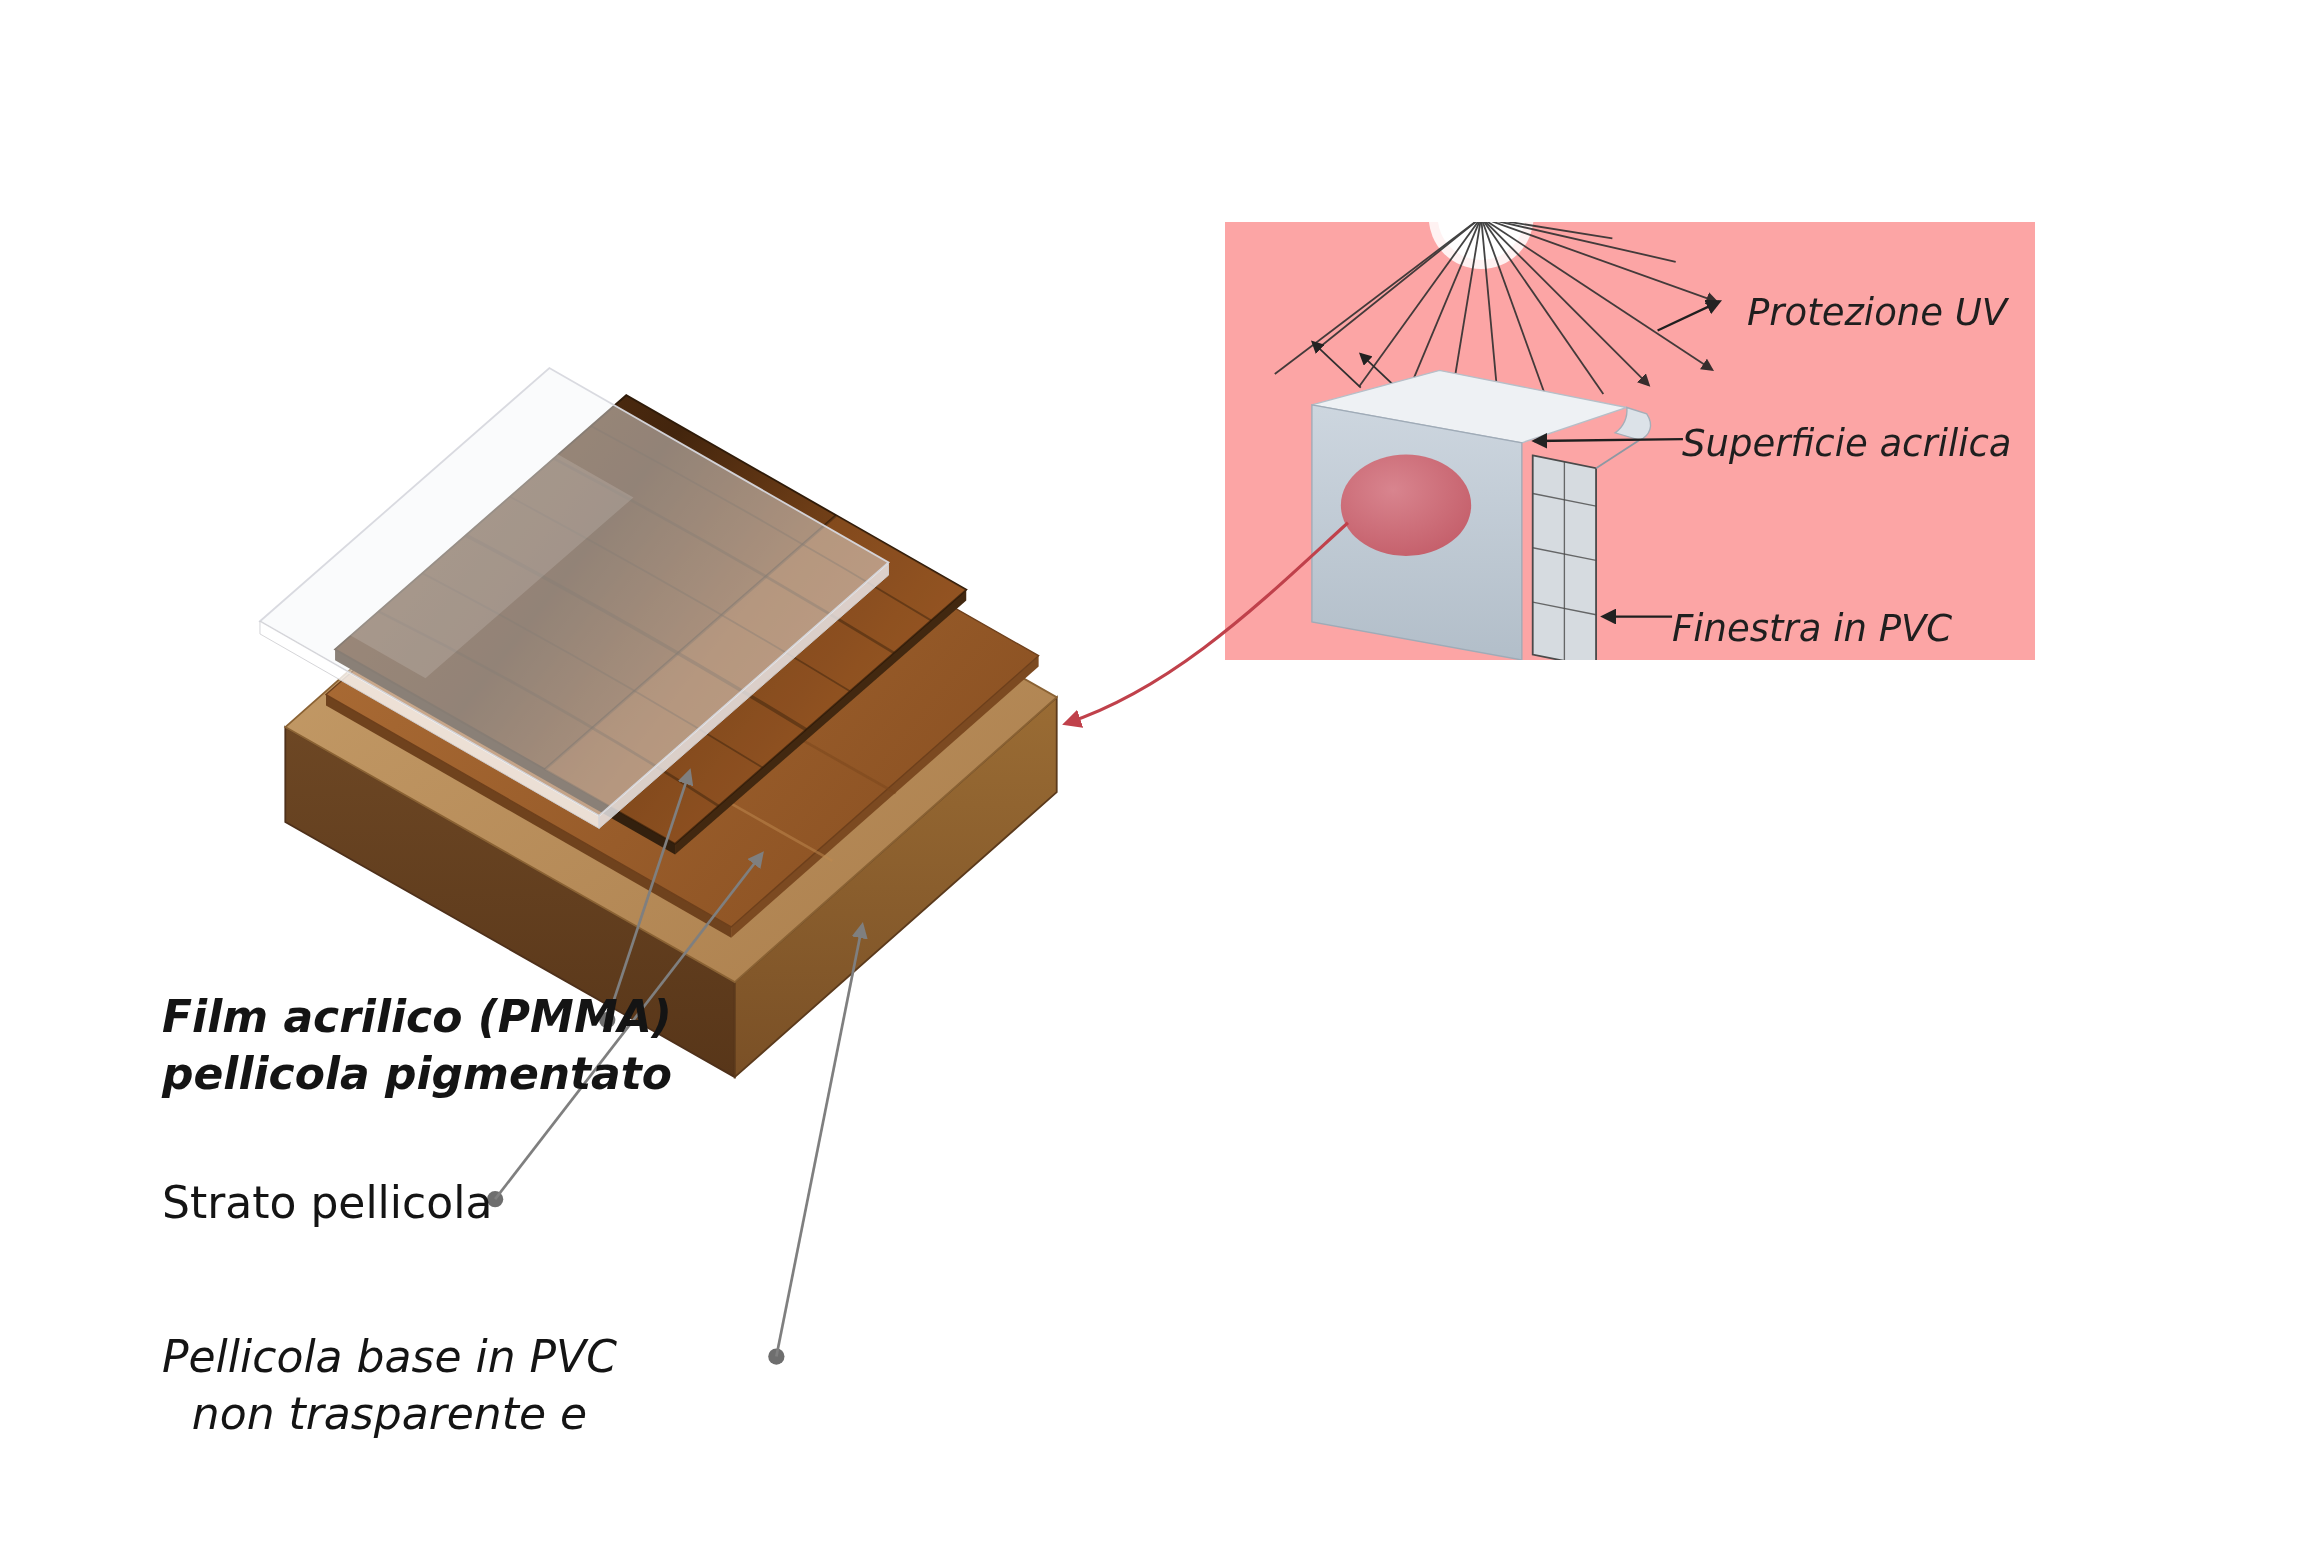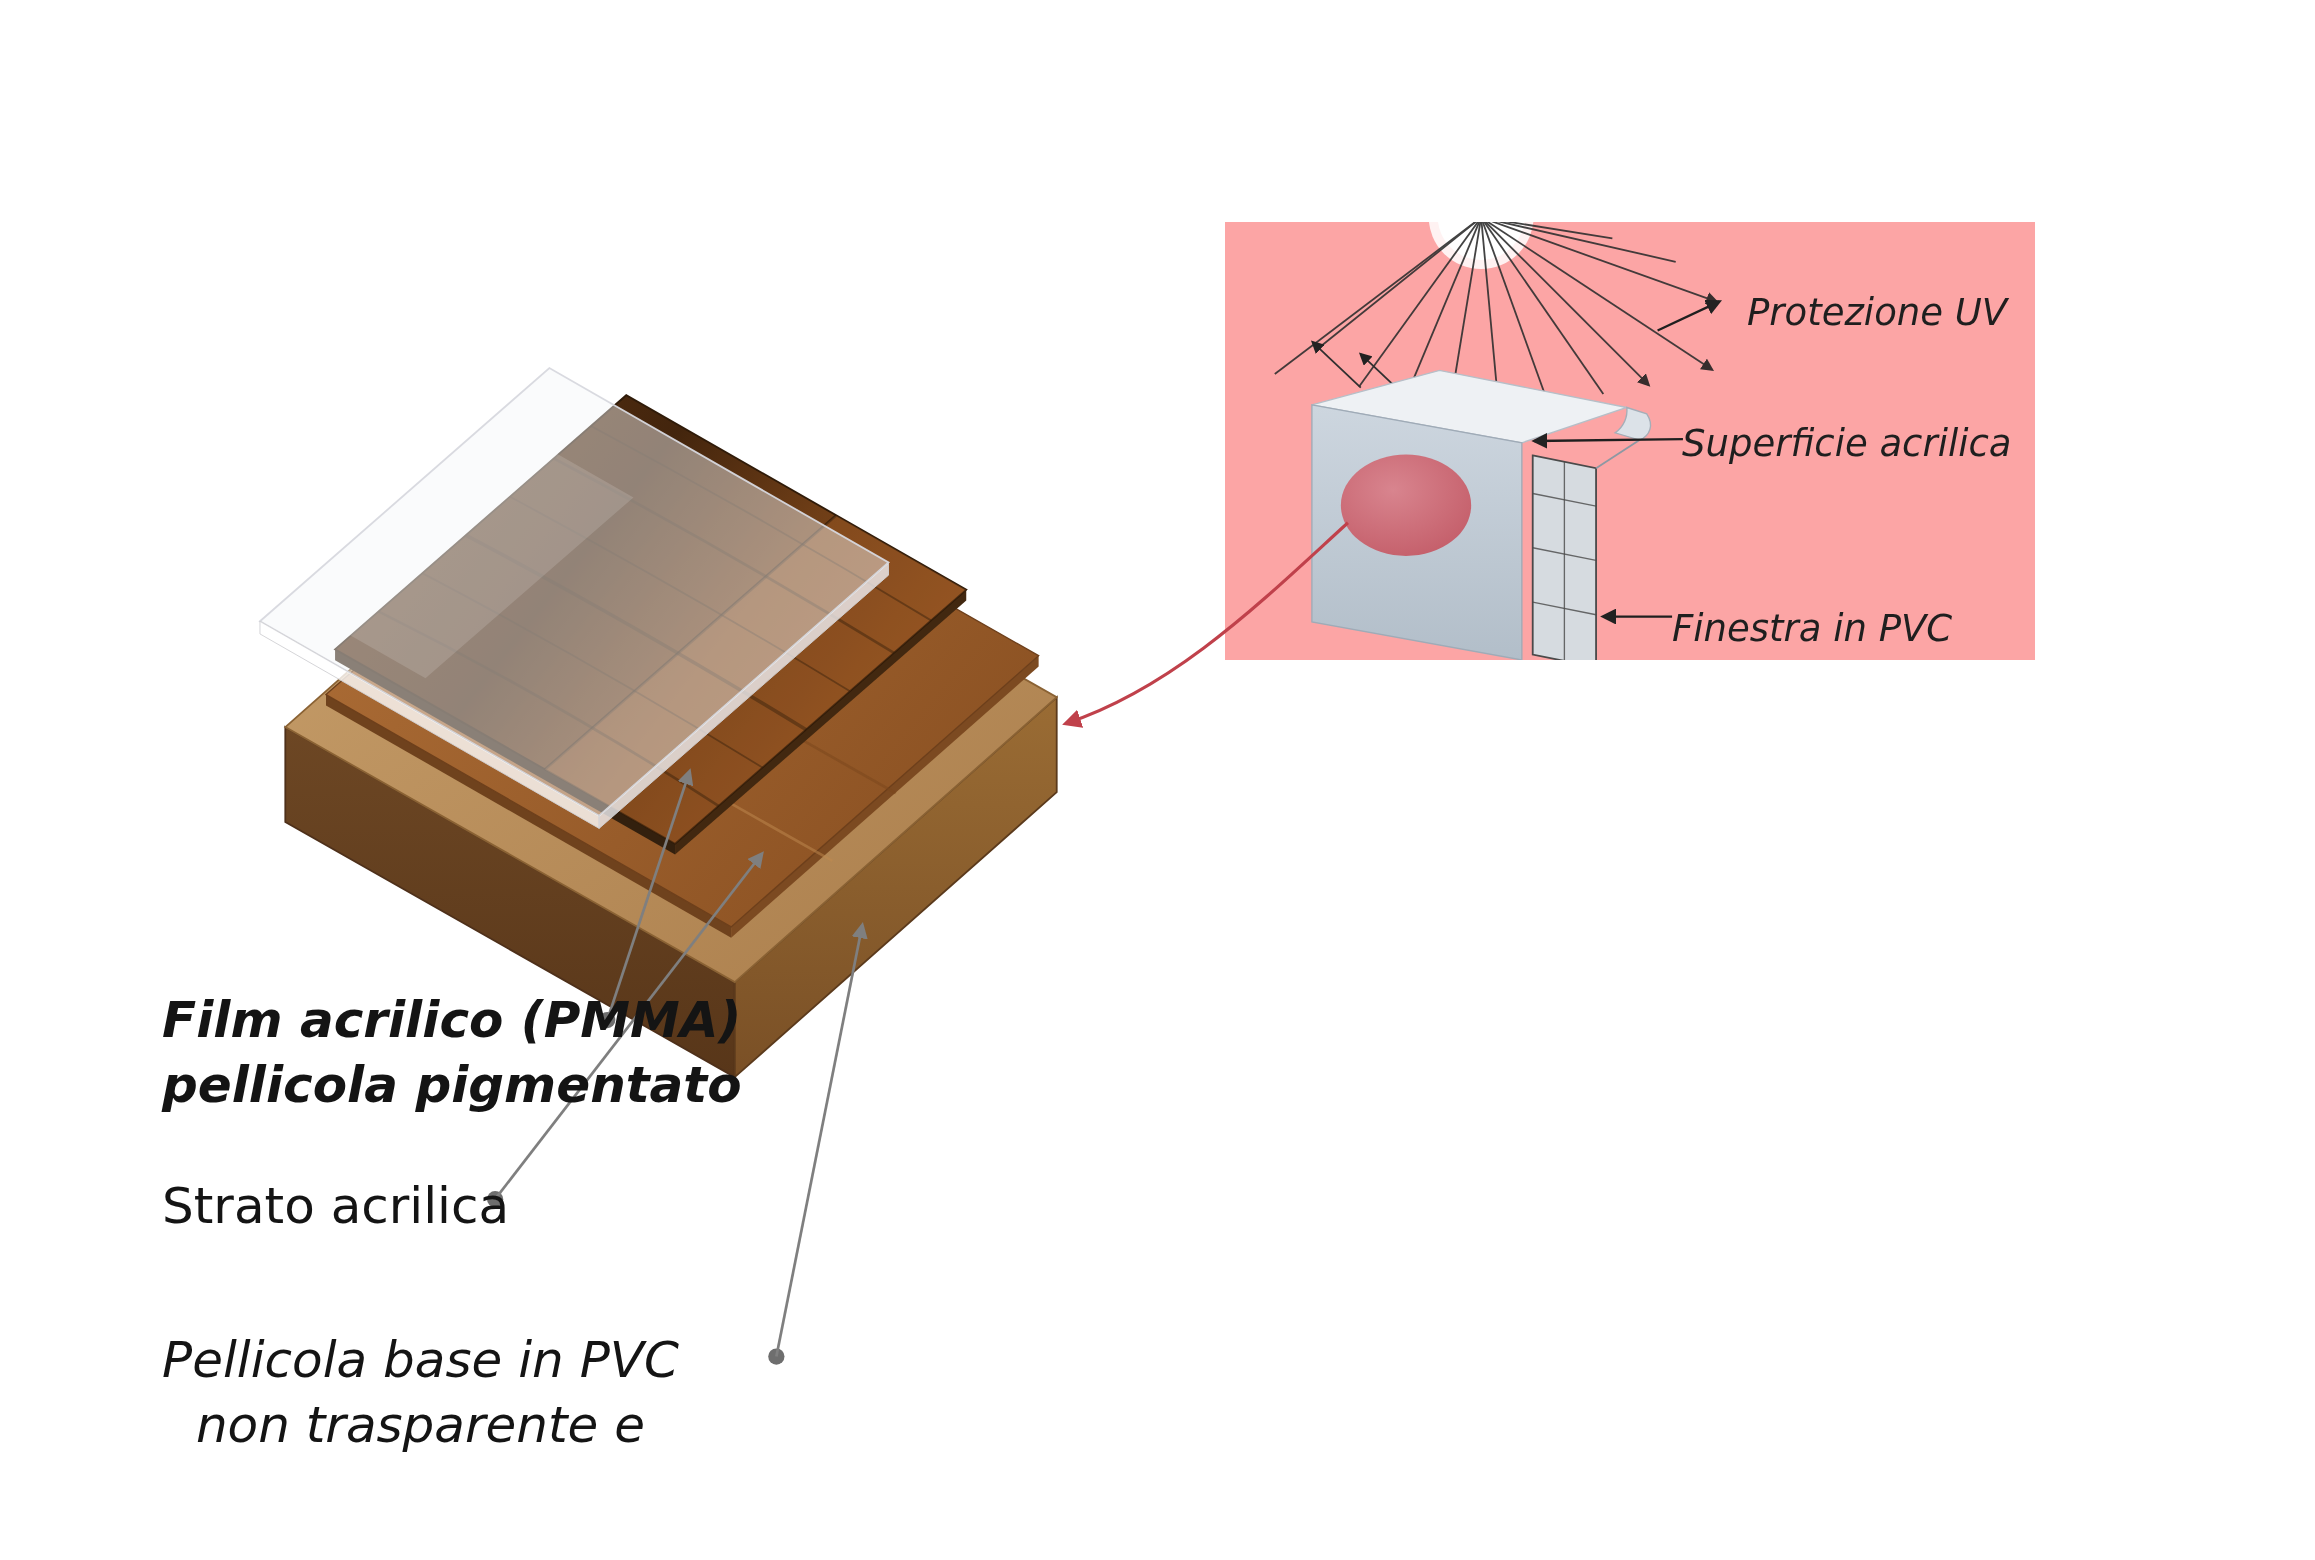--- a/index.html
+++ b/index.html
@@ -32,21 +32,21 @@
   .lbl-protezione{left:522px;top:71px;}
   .lbl-superficie{left:457px;top:202px;}
   .lbl-finestra{left:447px;top:387px;}
   
   #drawing{
     position:absolute;inset:0;z-index:2;pointer-events:none;
   }
   
   .layer-label{
     position:absolute;
-    font-size:50px;
+    font-size:44px;
     line-height:1.3;
     color:#141414;
     z-index:3;
     white-space:nowrap;
   }
   .label-film{left:162px;top:988px;font-weight:bold;font-style:italic;}
   .label-strato{left:162px;top:1174px;font-weight:normal;font-style:normal;}
   .label-pellicola{left:162px;top:1328px;font-style:italic;text-align:center;}
 </style>
 </head>
@@ -219,21 +219,21 @@
 
     <path d="M 1490 578 C 1400 660, 1300 760, 1178 800" stroke="#c0414b" stroke-width="3.5" fill="none" marker-end="url(#arrR)"></path>
   </svg>
 
   <div class="layer-label label-film">
     <div>Film acrilico (PMMA)</div>
     <div>pellicola pigmentato</div>
   </div>
 
   <div class="layer-label label-strato">
-    <div>Strato acrilica</div>
+    <div>Strato pellicola</div>
   </div>
 
   <div class="layer-label label-pellicola">
     <div>Pellicola base in PVC</div>
     <div>non trasparente e</div>
   </div>
 
 </div>
 
 

